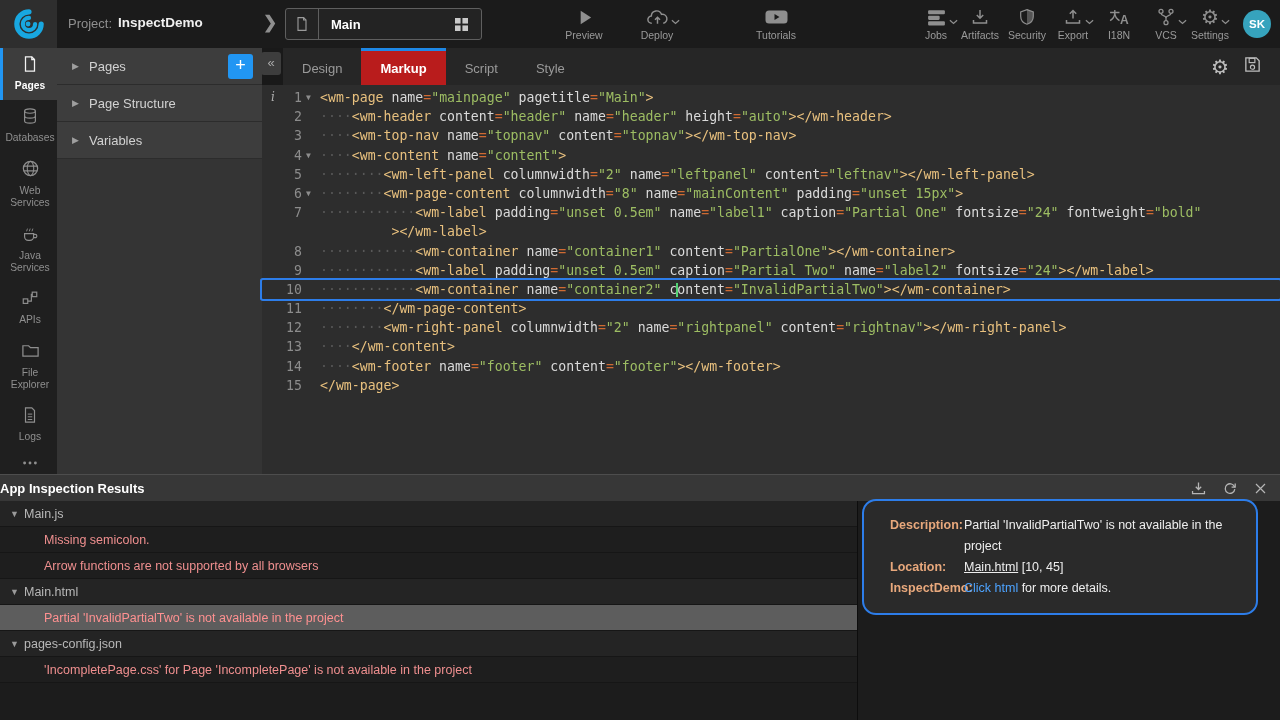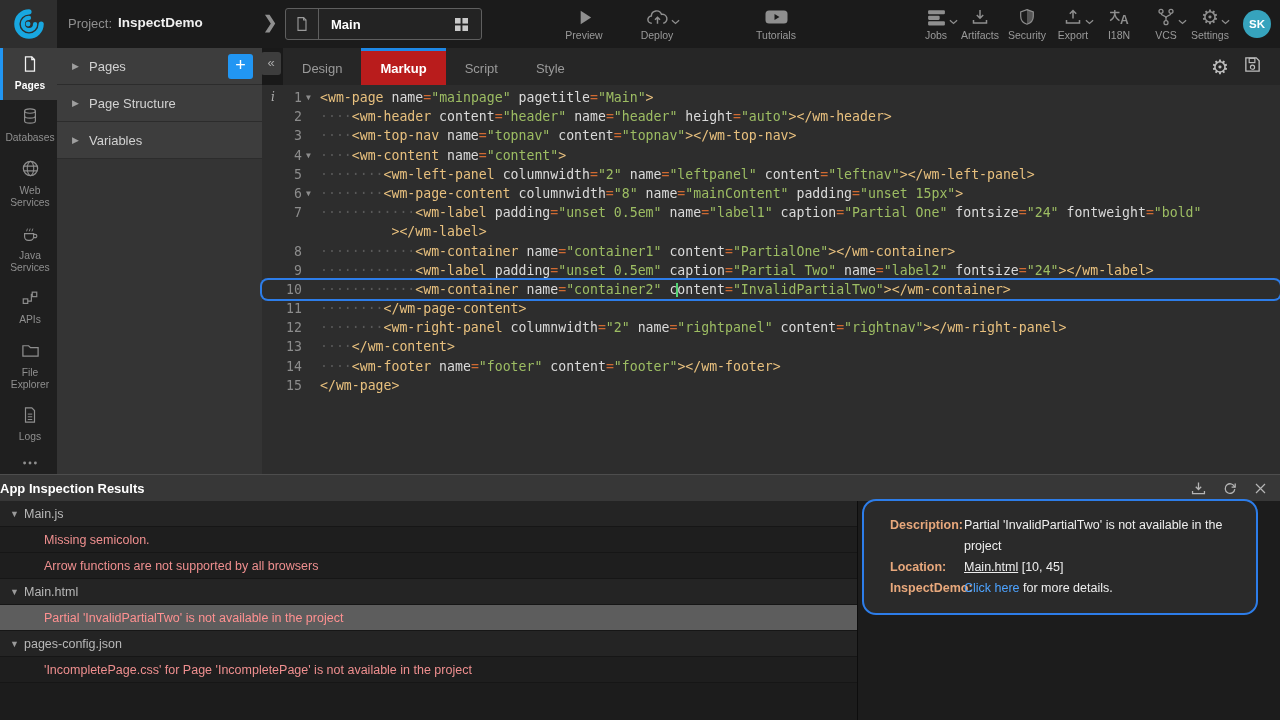--- a/index.html
+++ b/index.html
@@ -56,21 +56,21 @@
   #tabs{position:absolute;left:21px;top:0;right:80px;height:37px;background:#262626;display:flex}
   .tab{height:37px;padding:0 19px;display:flex;align-items:center;font-size:13px;color:#9a9a9a;
     border-top:3px solid transparent;cursor:pointer}
   .tab.active{background:#b91c1c;border-top-color:#1e88e5;color:#fff;font-weight:bold}
   #tab-tools{position:absolute;right:0;top:0;width:80px;height:37px;background:#262626;display:flex;
     align-items:center;justify-content:flex-end;gap:14px;padding-right:18px;color:#bdbdbd}
   
   #editor{position:absolute;left:262px;top:85px;width:1018px;height:389px;background:#2d2d2d;
     font-family:"DejaVu Sans Mono",monospace;font-size:13.2px;line-height:19.2px;padding-top:3px}
   .cm-row{display:flex;height:19.2px;align-items:center}
-  .cm-row.hl{box-shadow:0 0 0 2px var(--sel);border-radius:6px;}
+  .cm-row.hl{box-shadow:0 0 0 2px var(--sel);border-radius:1px;}
   .gut-info{width:16px;padding-left:6px;color:#b0b0b0;font-family:"DejaVu Serif",serif;
     font-style:italic;font-size:12px;text-align:center}
   .gut-num{width:24px;text-align:right;color:#8c8c8c}
   .gut-fold{width:13px;text-align:center;color:#8d8d8d;font-size:8px;cursor:pointer}
   .code{white-space:pre;padding-left:5px}
   .tk-t{color:var(--tag)} .tk-a{color:var(--attr)} .tk-e{color:var(--eq)}
   .tk-v{color:var(--val)} .tk-w{color:#585858} .tk-sp{color:transparent}
   .tk-cr{display:inline-block;width:2px;height:14px;background:var(--caret);
     vertical-align:middle;margin:0 -1px}
   
@@ -493,16 +493,16 @@
     <div class="tt-row">
       <span class="tt-label">Description:</span>
       <span class="tt-val">Partial 'InvalidPartialTwo' is not available in the project</span>
     </div>
     <div class="tt-row">
       <span class="tt-label">Location:</span>
       <span class="tt-val"><span class="tt-underline">Main.html</span><span> [10, 45]</span></span>
     </div>
     <div class="tt-row">
       <span class="tt-label">InspectDemo:</span>
-      <span class="tt-val"><span class="tt-link">Click here</span><span> for more details.</span></span>
+      <span class="tt-val"><span class="tt-link">Click html</span><span> for more details.</span></span>
     </div>
   </div>
 </div>
 
 </body></html>

